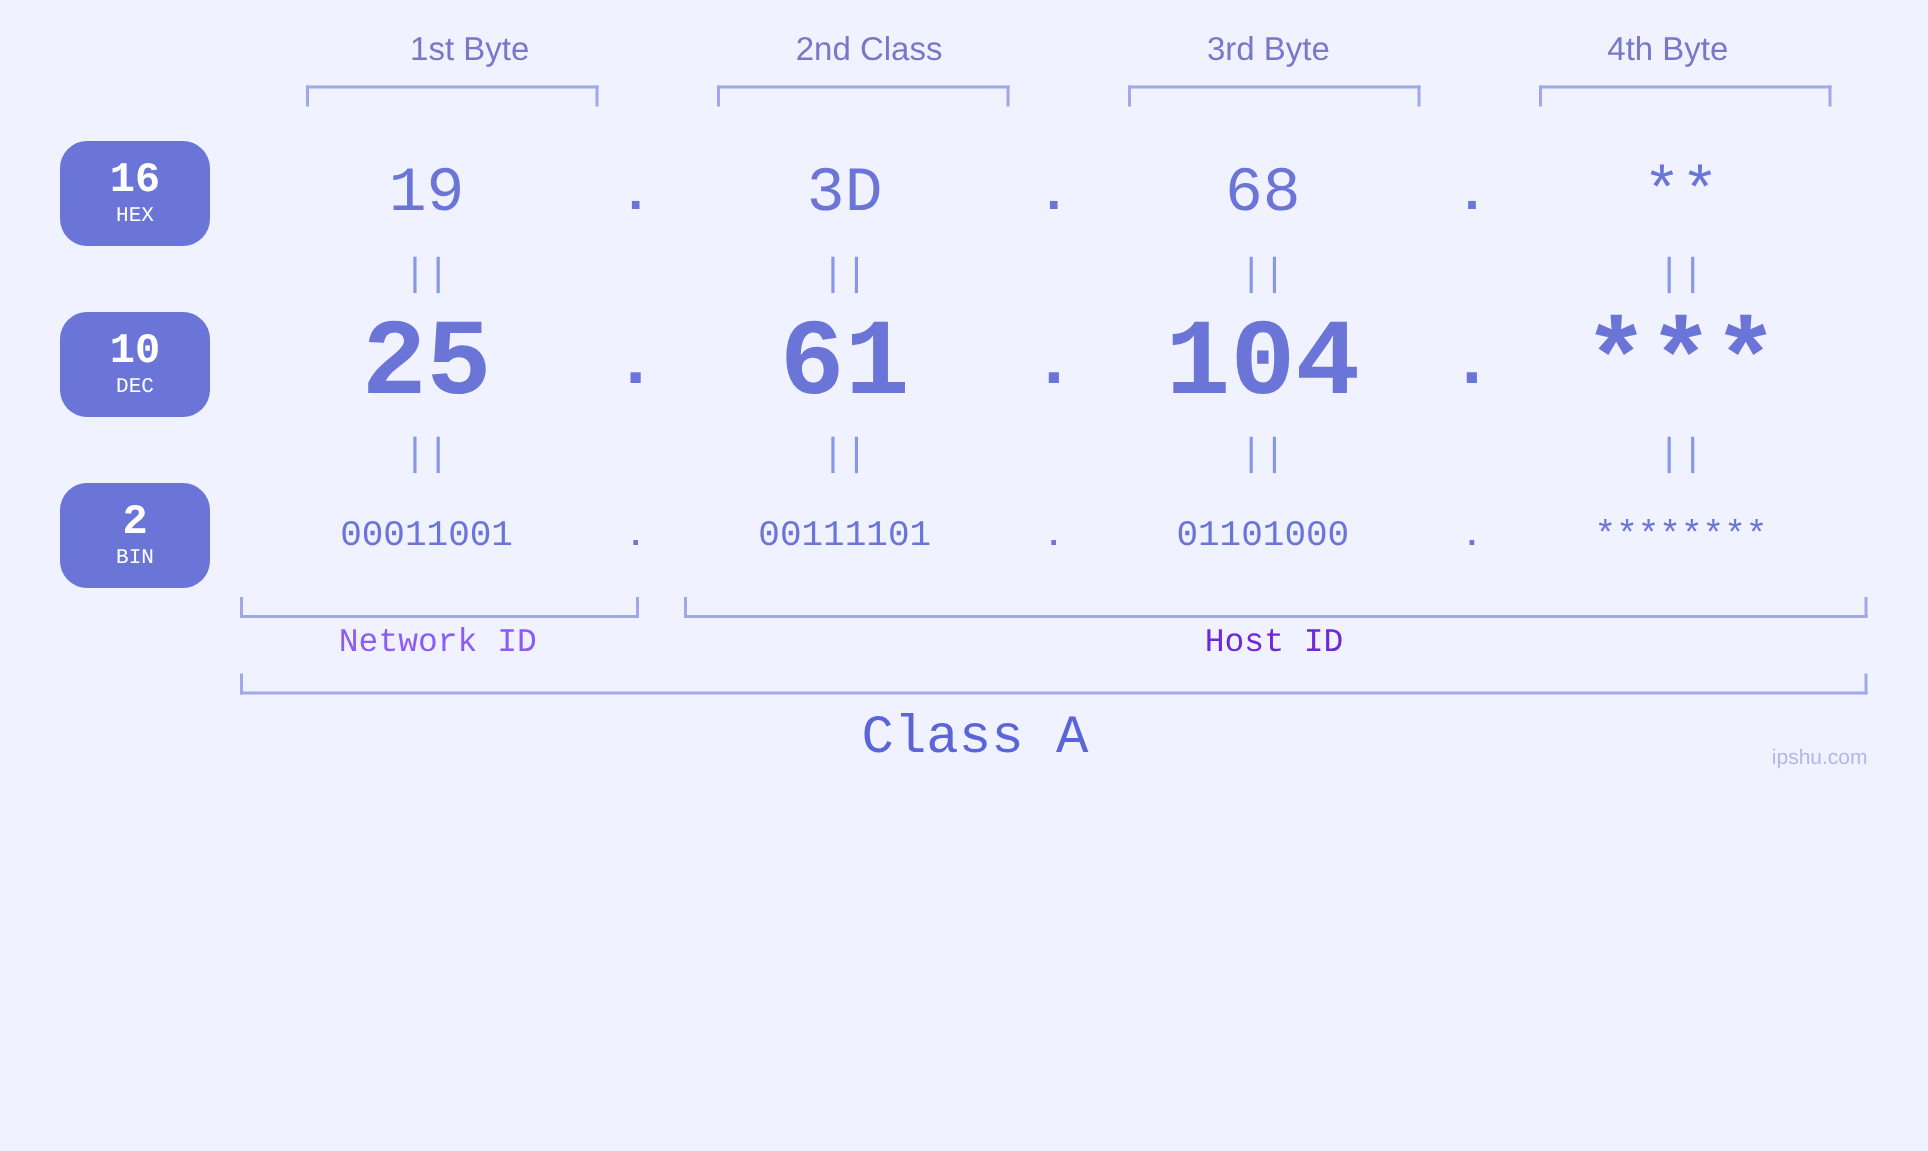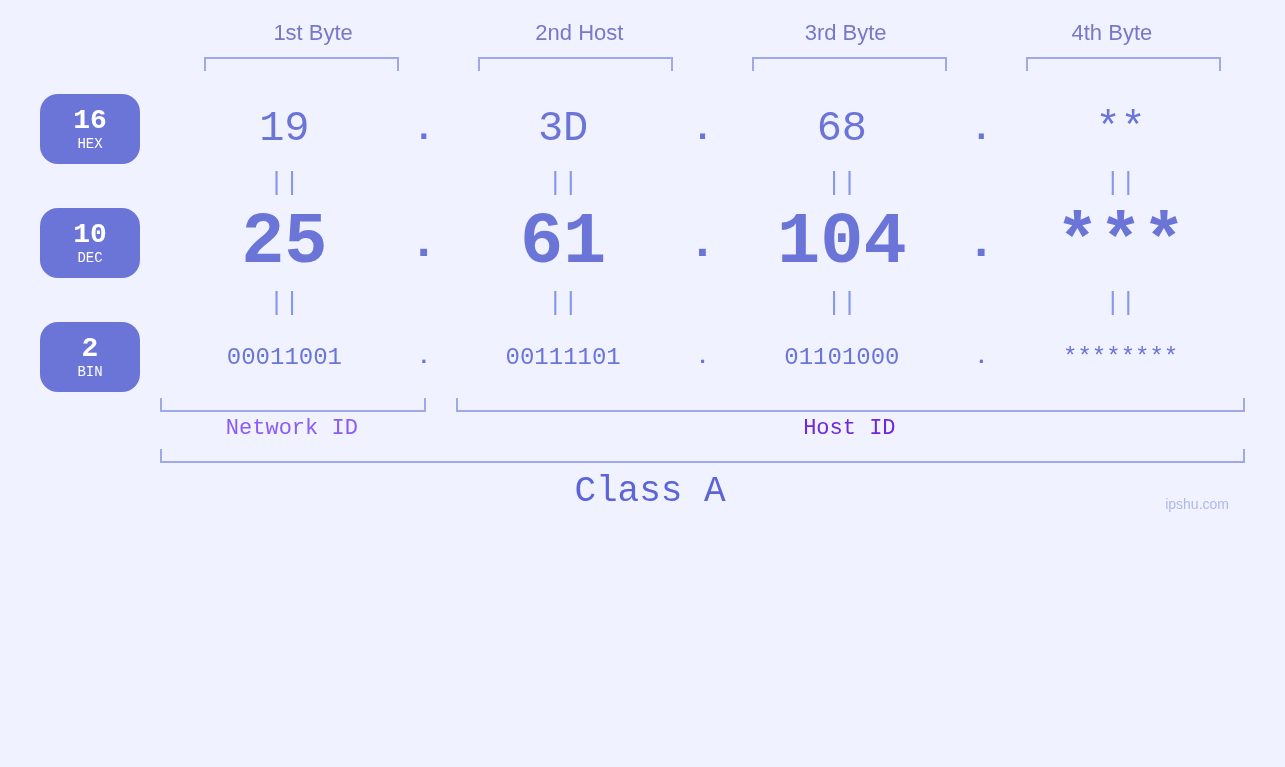--- a/index.html
+++ b/index.html
@@ -164,21 +164,21 @@
 
     .class-label {
       color: #5b65d8;
       font-size: 36px;
       text-align: center;
       margin-left: 15px;
     }
 
     .watermark {
       position: absolute;
-      right: 16px;
+      right: 0;
       bottom: 0;
       color: #b0b8e8;
       font-size: 14px;
       font-family: Arial, sans-serif;
     }
 
     
     .hex-dot { font-size: 36px; }
     .dec-dot { font-size: 48px; }
     .bin-dot { font-size: 22px; }
@@ -186,21 +186,21 @@
     
     .wildcard { color: #6b75d8; }
   </style>
 </head>
 <body>
 
 <div class="main-container">
 
   <div class="byte-headers">
     <div class="byte-header">1st Byte</div>
-    <div class="byte-header">2nd Host</div>
+    <div class="byte-header">2nd Class</div>
     <div class="byte-header">3rd Byte</div>
     <div class="byte-header">4th Byte</div>
   </div>
 
   <div class="bracket-row">
     <div class="bracket-cell">
       <div class="bracket-top"></div>
     </div>
     <div style="width:30px; flex-shrink:0;"></div>
     <div class="bracket-cell">

